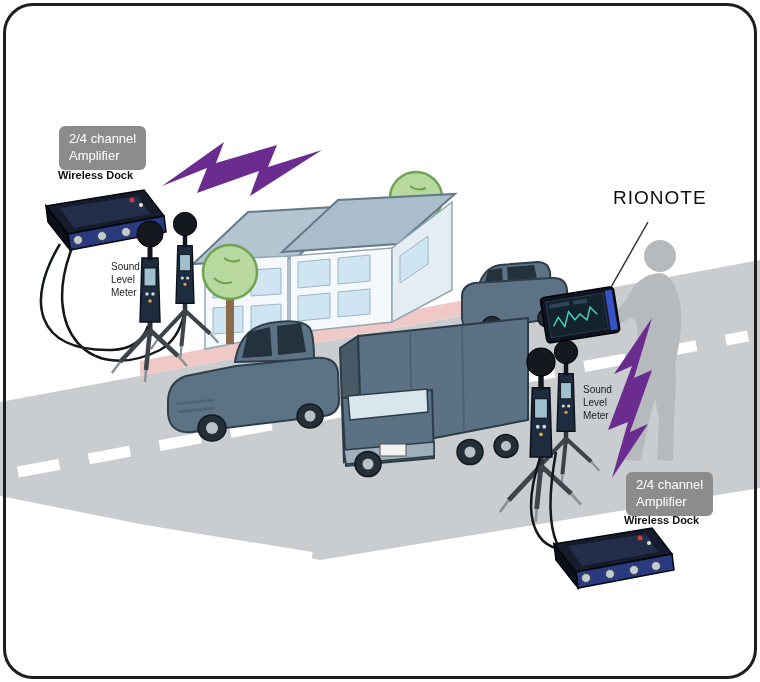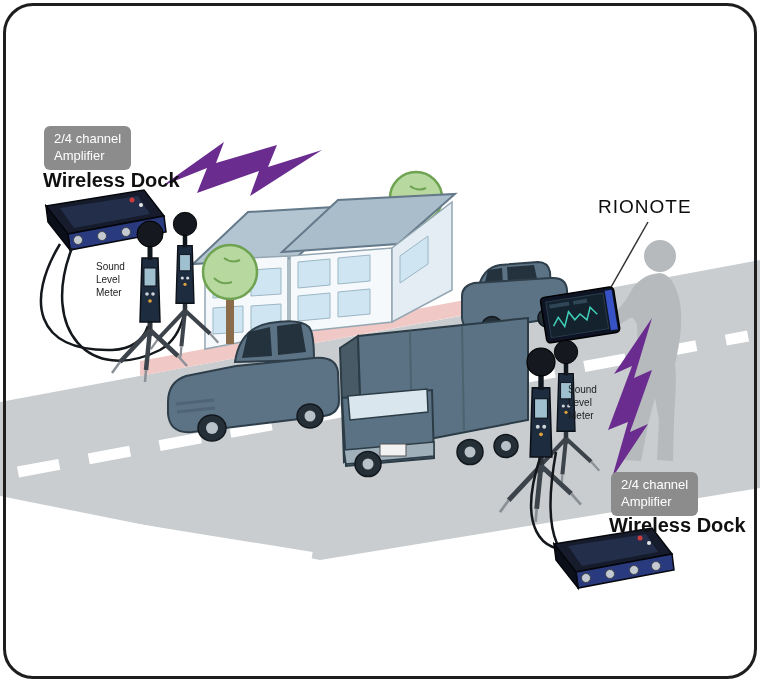--- a/index.html
+++ b/index.html
@@ -1,24 +1,24 @@
 <!DOCTYPE html>
 <html><head>
 <meta charset="utf-8">
 <style>
   html,body{margin:0;padding:0;background:#fff;}
   .canvas{position:relative;width:760px;height:682px;background:#ffffff;overflow:hidden;
           font-family:"Liberation Sans",sans-serif;}
   .frame{position:absolute;inset:3px;border:3px solid #1e1e1e;border-radius:30px;pointer-events:none;z-index:50;}
   .scene{position:absolute;left:0;top:0;z-index:1;}
-  .label{position:absolute;z-index:20;}
+  .label{position:absolute;z-index:20;margin-left:15px;}
   .badge{background:#8c8c8c;color:#fff;border-radius:6px;padding:5px 10px;
          font-size:13px;line-height:1.3;}
   .badge div{white-space:nowrap;}
-  .bold-label{font-weight:bold;font-size:20px;color:#101010;white-space:nowrap;}
+  .bold-label{font-weight:bold;font-size:11px;color:#101010;white-space:nowrap;}
   .plain-label{font-size:10px;line-height:1.3;color:#1c1c1c;}
   .big-label{font-size:19px;letter-spacing:1px;color:#0d0d0d;white-space:nowrap;}
 </style>
 </head>
 <body>
 
 <div class="canvas">
 
   <svg class="scene" width="760" height="682" viewBox="0 0 760 682" xmlns="http://www.w3.org/2000/svg">
     <defs>
@@ -193,21 +193,21 @@
   </div>
 
   <div class="label bold-label" style="left:43px; top:169px;">Wireless Dock</div>
 
   <div class="label plain-label" style="left:96px; top:260px;">
     <div>Sound</div>
     <div>Level</div>
     <div>Meter</div>
   </div>
 
-  <div class="label big-label" style="left:598px; top:196px;">RIONOTE</div>
+  <div class="label big-label" style="left:598px; top:187px;">RIONOTE</div>
 
   <div class="label plain-label" style="left:568px; top:383px;">
     <div>Sound</div>
     <div>Level</div>
     <div>Meter</div>
   </div>
 
   <div class="label badge" style="left:611px; top:472px;">
     <div>2/4 channel</div>
     <div>Amplifier</div>

